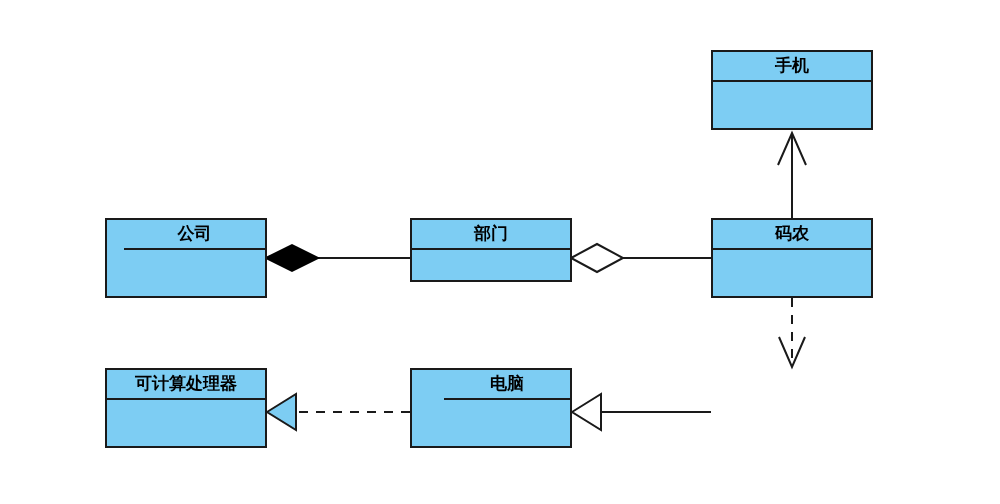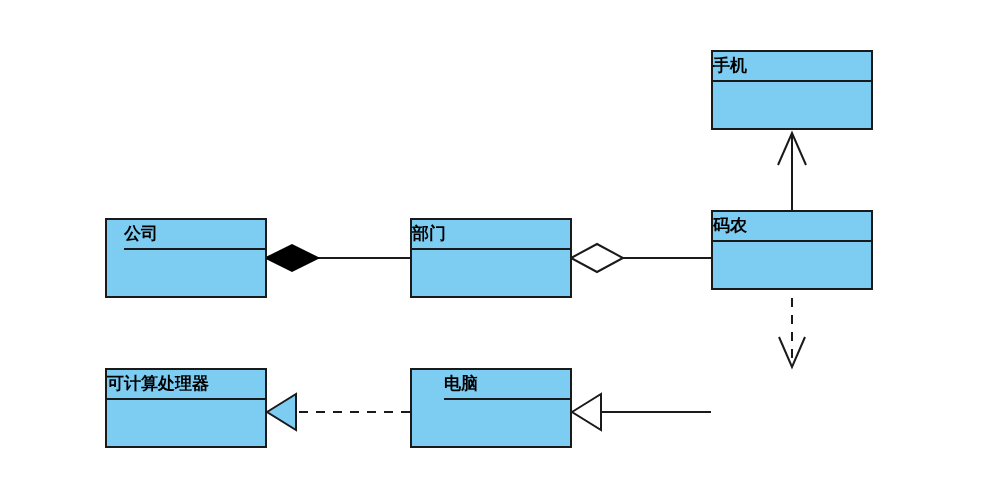--- a/index.html
+++ b/index.html
@@ -29,21 +29,21 @@
     box-sizing: border-box;
     border: 2px solid #1a1a1a;
     background: #7dcdf3;
     display: flex;
     flex-direction: column;
     z-index: 5;
   }
   .uml-class-name {
     height: 30px;
     line-height: 28px;
-    text-align: left;
+    text-align: center;
     font-size: 17px;
     font-weight: bold;
     color: #000000;
     border-bottom: 2px solid #1a1a1a;
     box-sizing: border-box;
     white-space: nowrap;
     overflow: hidden;
   }
   .uml-class-attrs {
     flex: 1 1 auto;
@@ -91,26 +91,26 @@
   <div class="uml-class" style="left:711px; top:50px; width:162px; height:80px;">
     <div class="uml-class-name">手机</div>
     <div class="uml-class-attrs"></div>
   </div>
 
   <div class="uml-class" style="left:105px; top:218px; width:162px; height:80px;padding-left:17px;">
     <div class="uml-class-name">公司</div>
     <div class="uml-class-attrs"></div>
   </div>
 
-  <div class="uml-class" style="left:410px; top:218px; width:162px; height:80px;">
+  <div class="uml-class" style="left:410px; top:218px; width:162px; height:64px;">
     <div class="uml-class-name">部门</div>
     <div class="uml-class-attrs"></div>
   </div>
 
-  <div class="uml-class" style="left:711px; top:210px; width:162px; height:80px;">
+  <div class="uml-class" style="left:711px; top:218px; width:162px; height:80px;">
     <div class="uml-class-name">码农</div>
     <div class="uml-class-attrs"></div>
   </div>
 
   <div class="uml-class" style="left:105px; top:368px; width:162px; height:80px;font-family:Liberation Serif, serif;">
     <div class="uml-class-name">可计算处理器</div>
     <div class="uml-class-attrs"></div>
   </div>
 
   <div class="uml-class" style="left:410px; top:368px; width:162px; height:80px;padding-left:32px;">

